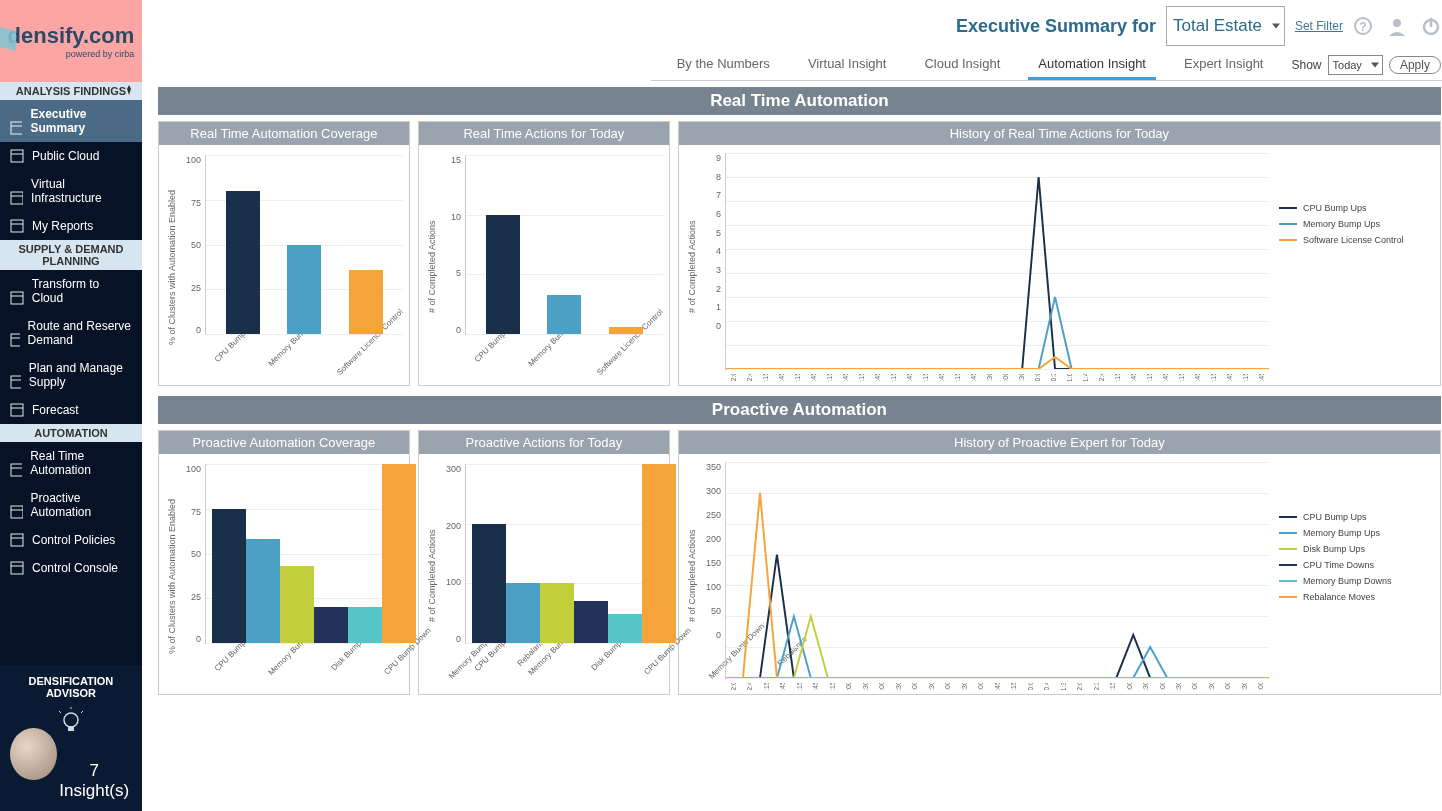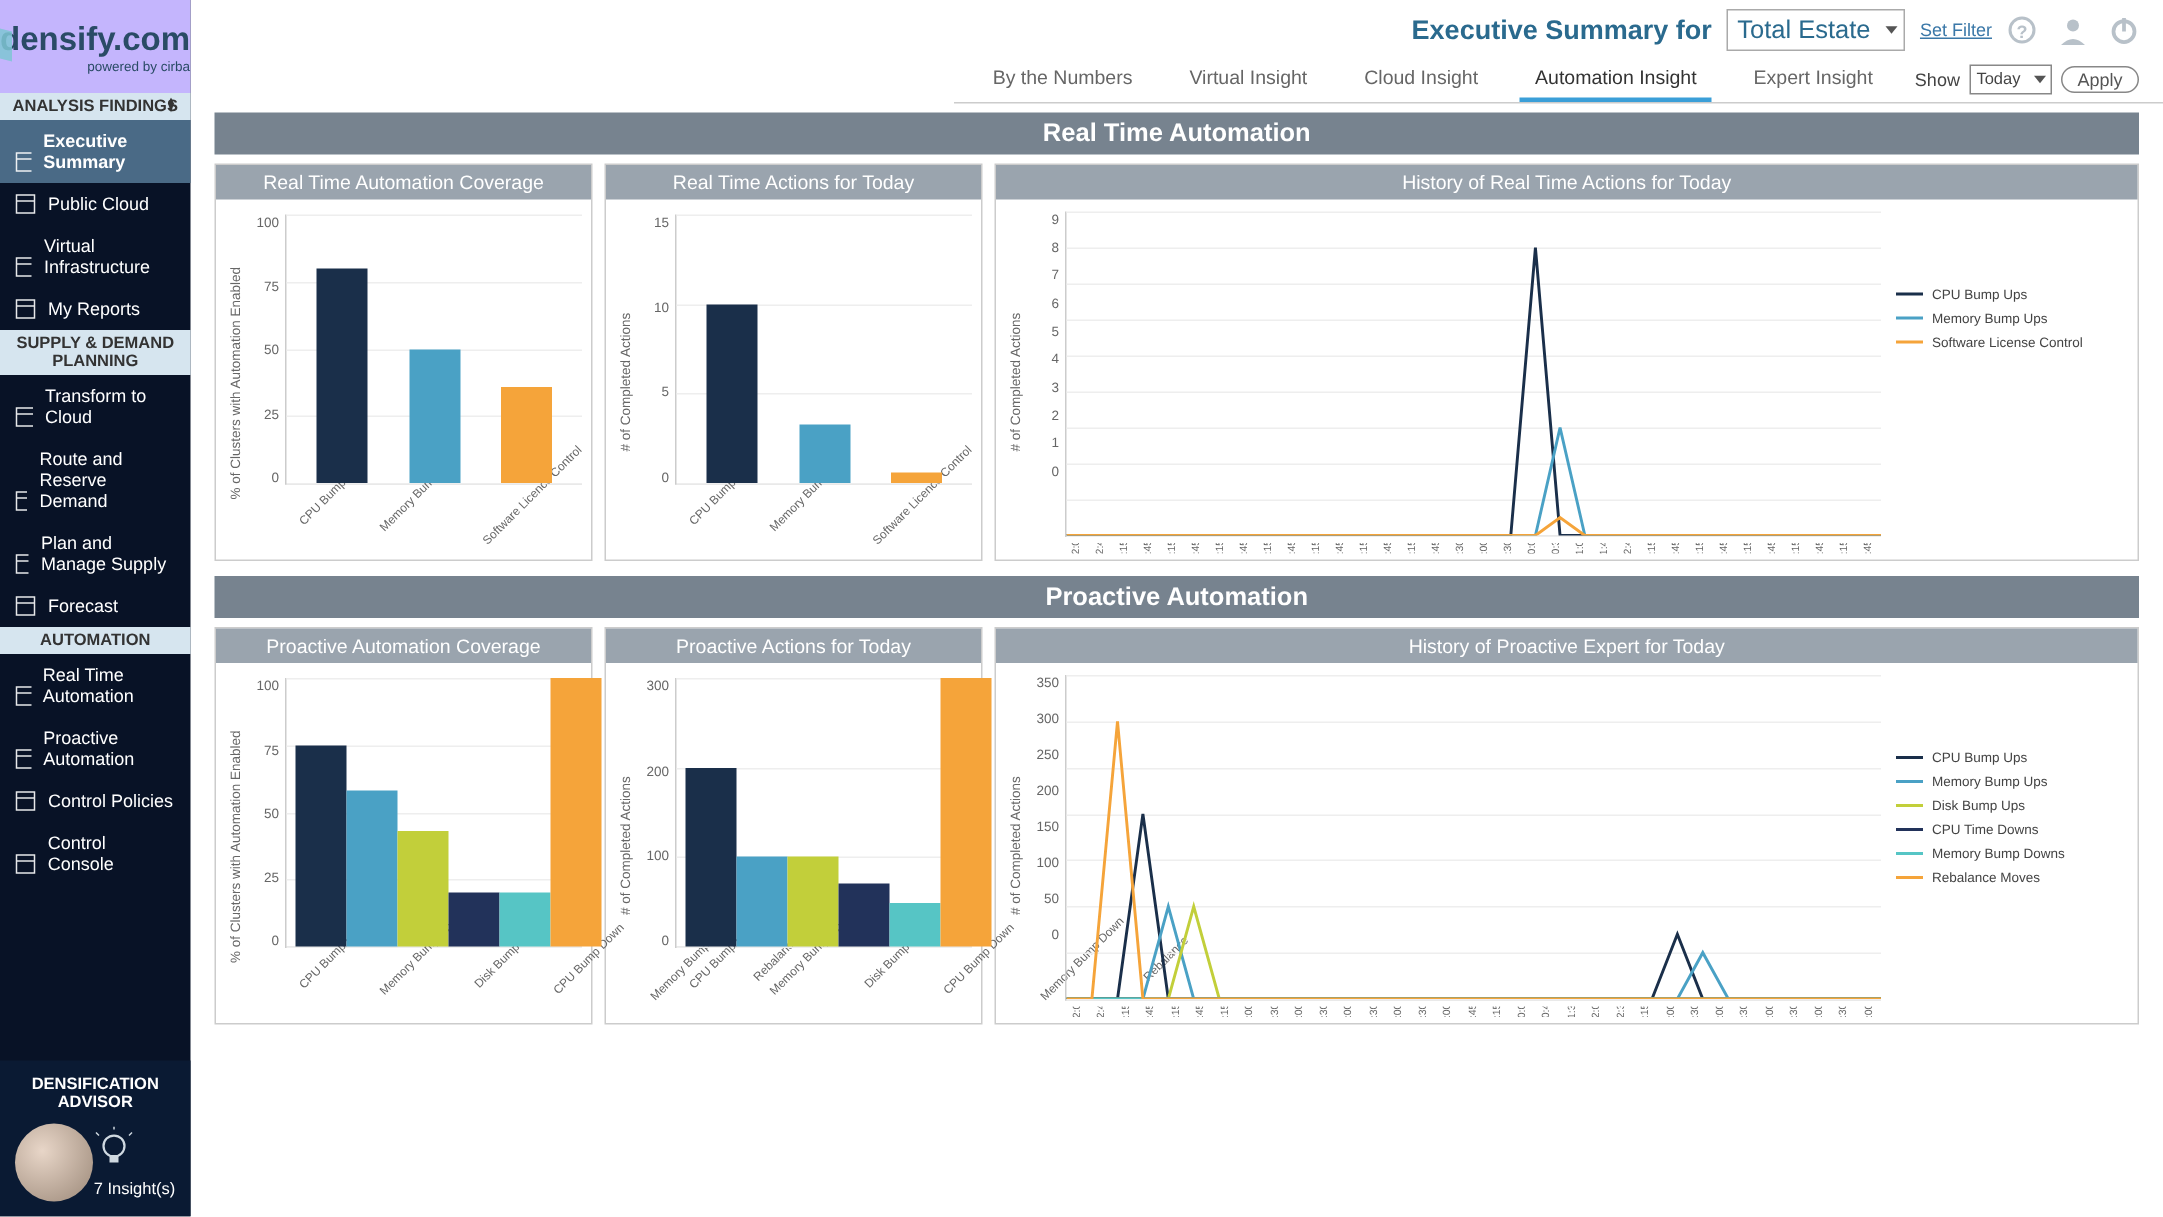--- a/index.html
+++ b/index.html
@@ -1,38 +1,38 @@
 <!DOCTYPE html>
 <html><head>
 <meta charset="utf-8">
 <style>
   * { box-sizing: border-box; margin: 0; padding: 0; }
   body { font-family: Arial, Helvetica, sans-serif; font-size: 12px; color: #333; background: #fff; width: 1442px; height: 811px; overflow: hidden; }
   .app { display: flex; height: 100%; }
   .sidebar { width: 188px; background: #081226; color: #fff; display: flex; flex-direction: column; }
-  .logo { background: #c4b5fd; height: 62px; display: flex; align-items: center; color: #2a4b66; }
+  .logo { background: #fca5a5; height: 82px; display: flex; align-items: center; justify-content: center; color: #2a4b66; }
   .logo-inner { position: relative; }
   .logo-text { font-size: 22px; font-weight: bold; color: #2a4b66; }
   .logo-sub { font-size: 9px; color: #2a4b66; text-align: right; }
   .section-header { background: #d6e5ef; color: #333; text-align: center; padding: 3px 0; font-size: 11px; font-weight: bold; position: relative; }
   .pin { position: absolute; right: 8px; top: 3px; font-size: 11px; color: #333; cursor: pointer; }
   .nav-item { display: flex; align-items: flex-end; gap: 8px; padding: 7px 10px; font-size: 12px; color: #fff; cursor: pointer; }
   .nav-item.active { background: #4a6a86; font-weight: bold; }
   .nav-icon { width: 14px; height: 14px; display: inline-block; opacity: 0.9; }
   .spacer { flex: 1; }
   .advisor { background: #0a1a33; padding: 10px; text-align: center; }
   .advisor-title { color: #fff; font-size: 11px; font-weight: bold; margin-bottom: 8px; }
   .advisor-row { display: flex; align-items: center; justify-content: space-around; }
   .avatar { width: 52px; height: 52px; border-radius: 50%; background: radial-gradient(circle at 35% 35%, #e8d6c8, #9b8878); }
   .bulb { color: #dfe7ee; }
-  .insight-count { color: #fff; font-size: 11px; margin-top: 6px; }
+  .insight-count { color: #fff; font-size: 17px; margin-top: 24px; }
   .main { flex: 1; display: flex; flex-direction: column; align-items: flex-end; }
   .topbar { display: flex; align-items: center; padding: 6px 16px 4px; gap: 10px; }
   .title-text { color: #2a6a8e; font-size: 18px; font-weight: bold; }
-  .estate-select { color: #2a6a8e; font-size: 17px; border: 1px solid #aaa; padding: 0 22px 0 6px; height: 28px; background: #fff; position: relative; cursor: pointer; display: inline-flex; align-items: center; }
+  .estate-select { color: #2a6a8e; font-size: 17px; border: 1px solid #aaa; padding: 0 22px 0 6px; height: 40px; background: #fff; position: relative; cursor: pointer; display: inline-flex; align-items: center; }
   .estate-select::after { content: ""; position: absolute; right: 4px; top: 50%; transform: translateY(-50%); border-left: 4px solid transparent; border-right: 4px solid transparent; border-top: 5px solid #555; }
   .set-filter { color: #3b78a8; font-size: 12px; text-decoration: underline; cursor: pointer; }
   .top-icons { margin-left: auto; display: flex; gap: 14px; color: #b8c1c9; }
   .top-icons span { cursor: pointer; font-size: 20px; }
   .tabs-row { display: flex; align-items: center; border-bottom: 1px solid #ccc; padding: 0 16px; }
   .tab { padding: 6px 10px; margin-right: 18px; color: #666; font-size: 13px; cursor: pointer; }
   .tab.active { color: #333; border-bottom: 3px solid #3b9fd8; font-weight: normal; }
   .show-group { margin-left: auto; display: flex; align-items: center; gap: 6px; font-size: 12px; color: #444; }
   .show-select { border: 1px solid #888; background: #fff; height: 20px; font-size: 11px; padding: 0 20px 0 4px; cursor: pointer; position: relative; display: inline-flex; align-items: center; }
   .show-select::after { content: ""; position: absolute; right: 3px; top: 50%; transform: translateY(-50%); border-left: 4px solid transparent; border-right: 4px solid transparent; border-top: 5px solid #555; }

